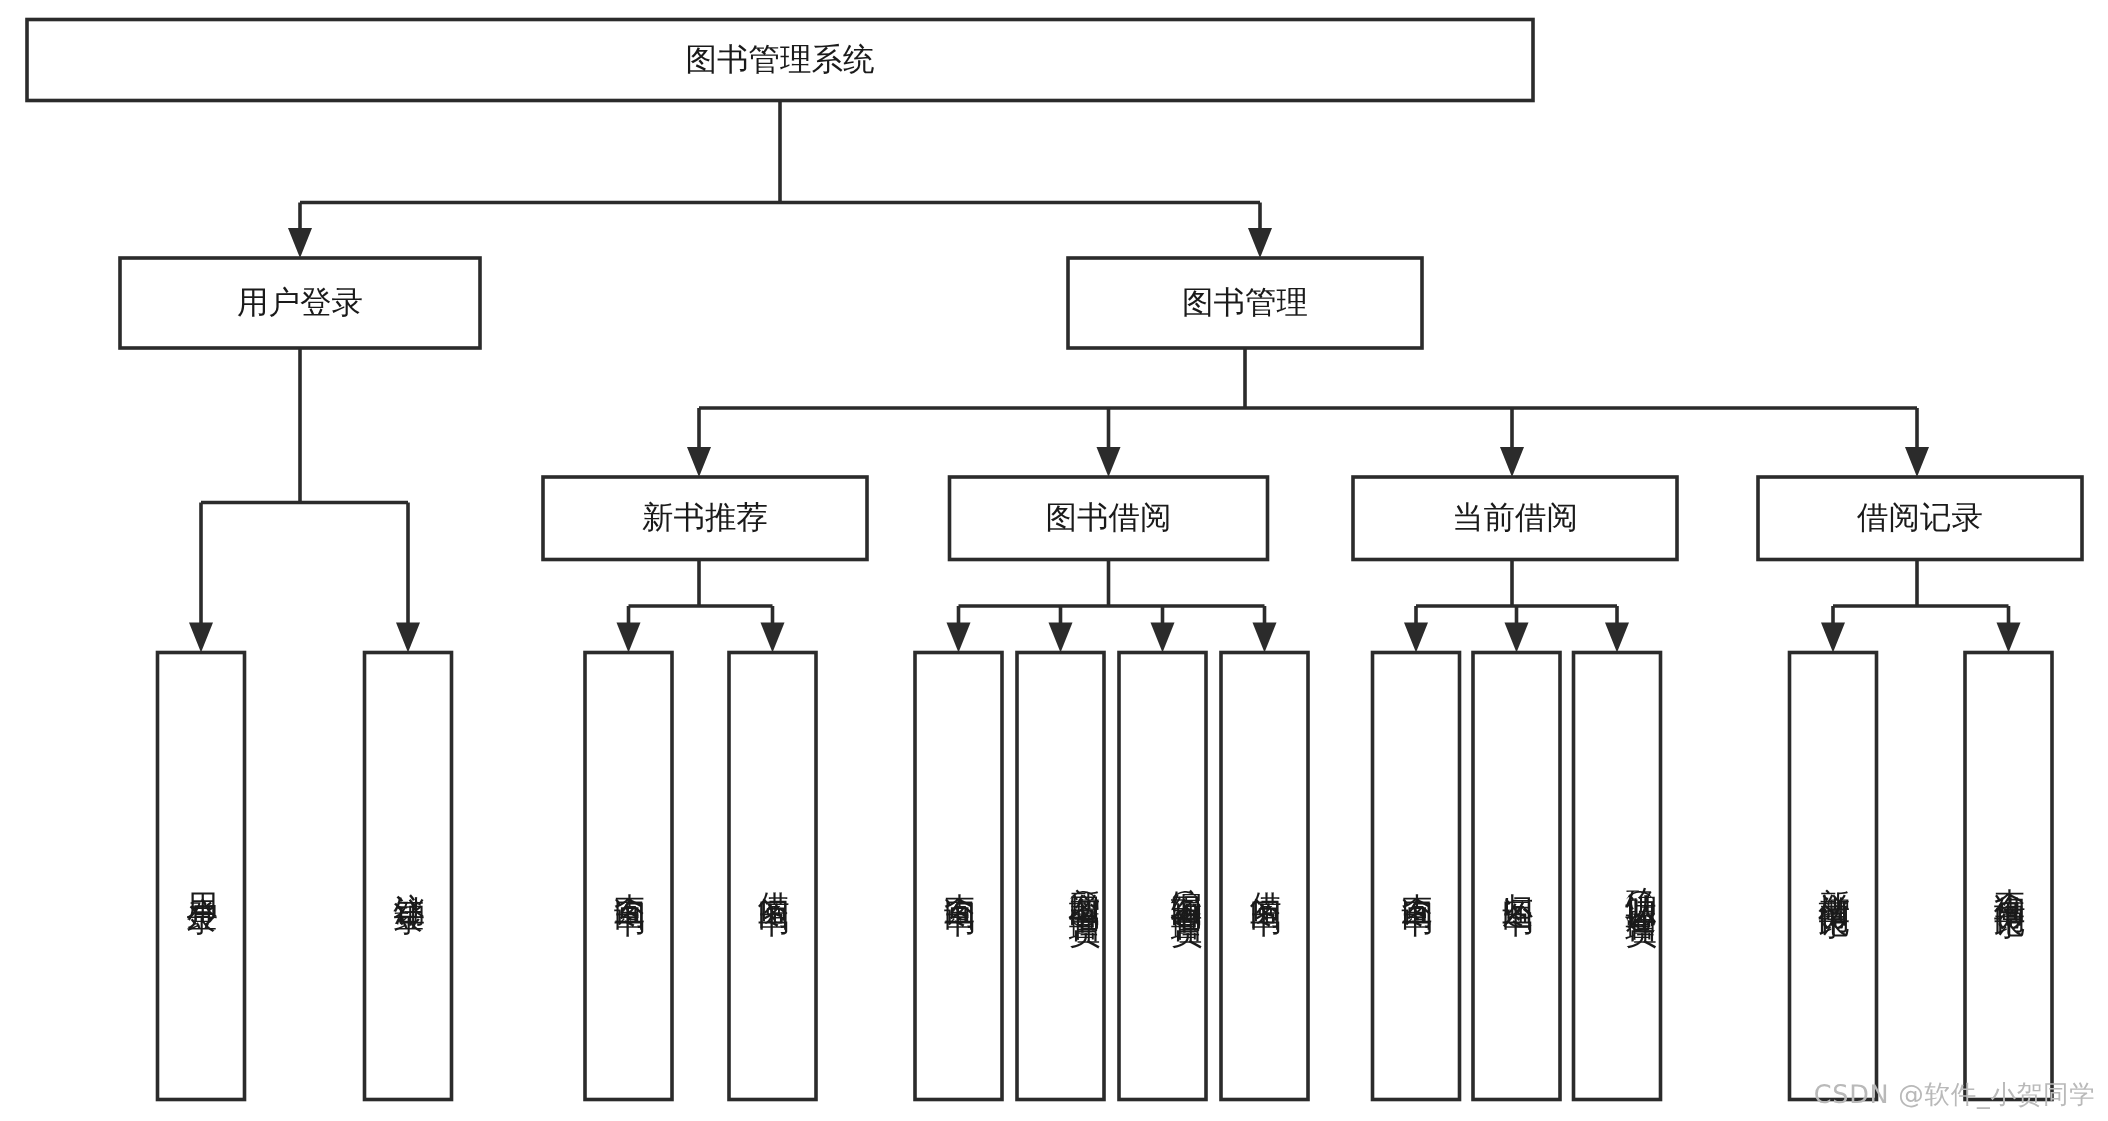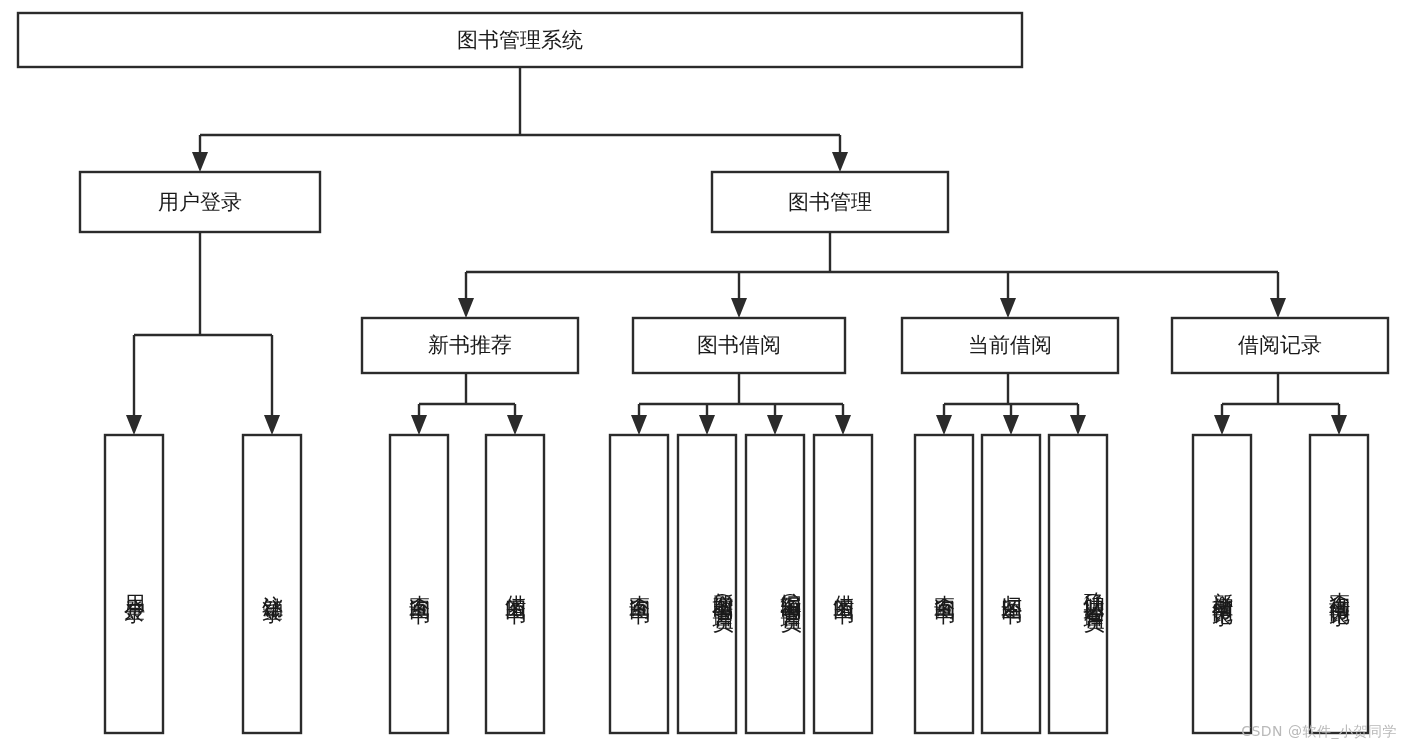--- a/index.html
+++ b/index.html
@@ -62,21 +62,21 @@
     align-items: center;
     justify-content: center;
     white-space: nowrap;
     pointer-events: none;
   }
   .watermark {
     position: absolute;
     right: 8px;
     bottom: 6px;
     font-family: "DejaVu Sans", "Liberation Sans", sans-serif;
-    font-size: 14px;
+    font-size: 17px;
     color: #b9b9b9;
     letter-spacing: 0.5px;
     white-space: nowrap;
   }
 </style>
 </head>
 <body>
 
 <div id="diagram-root">
 

